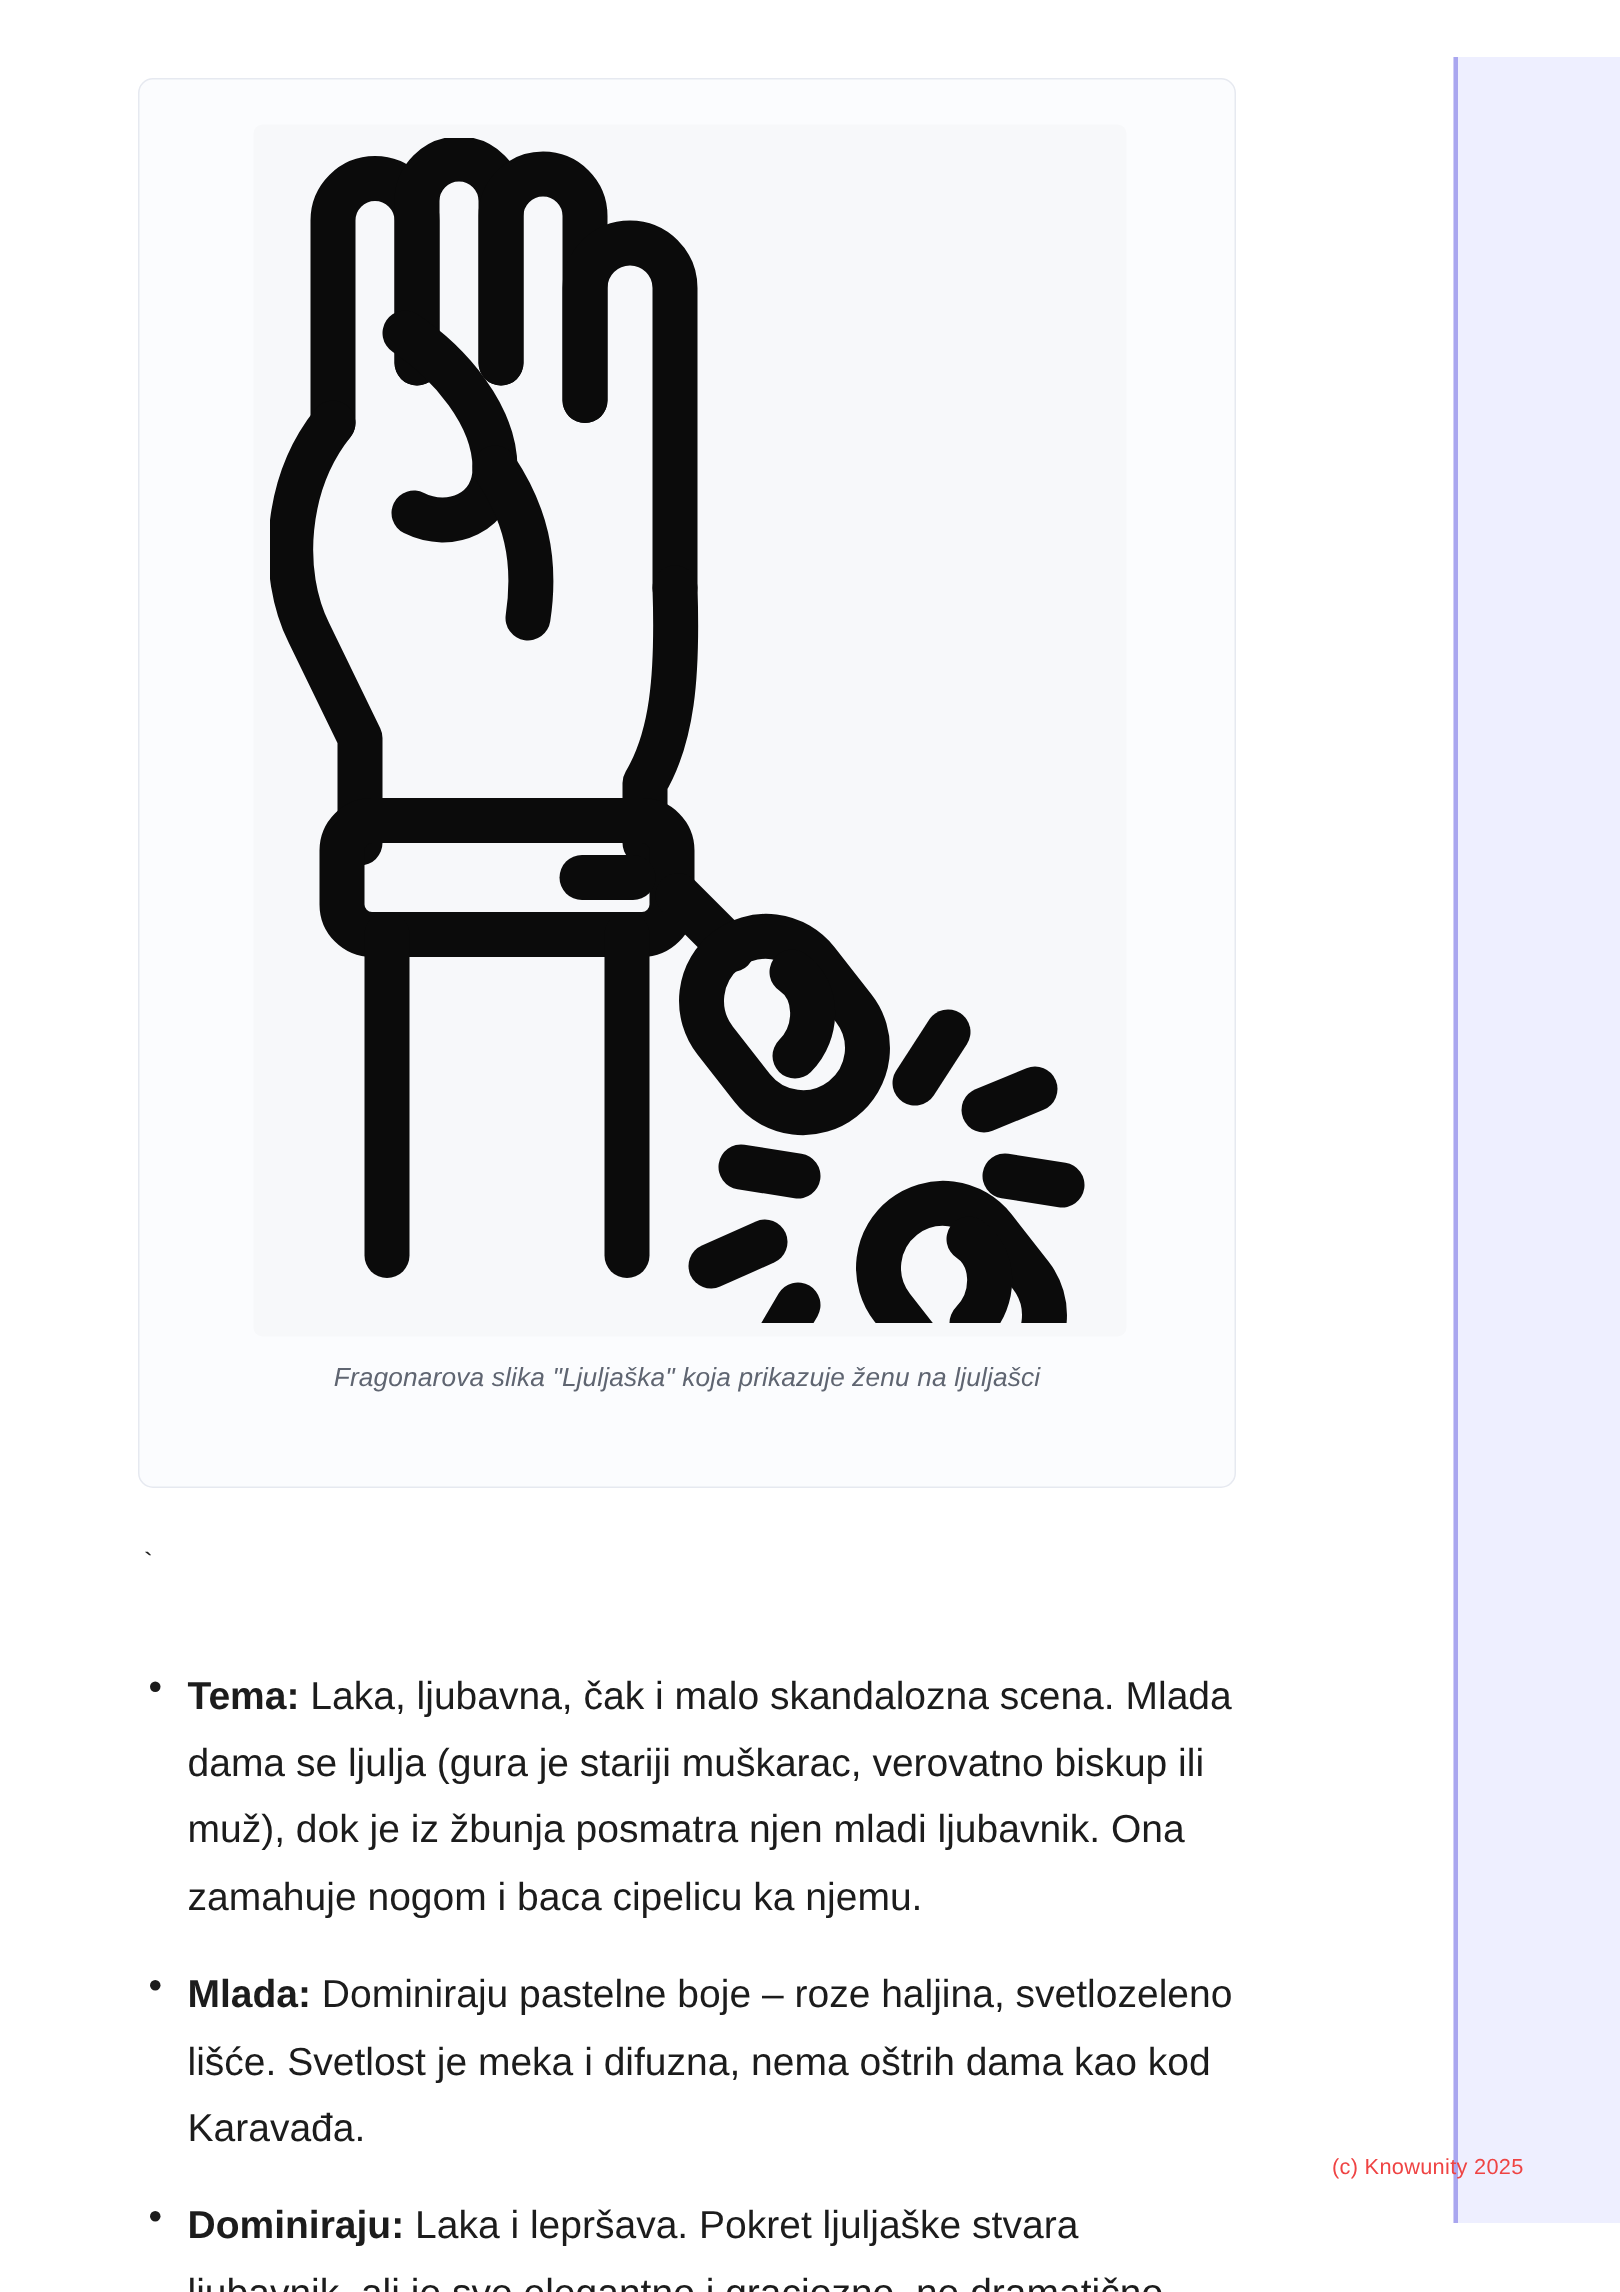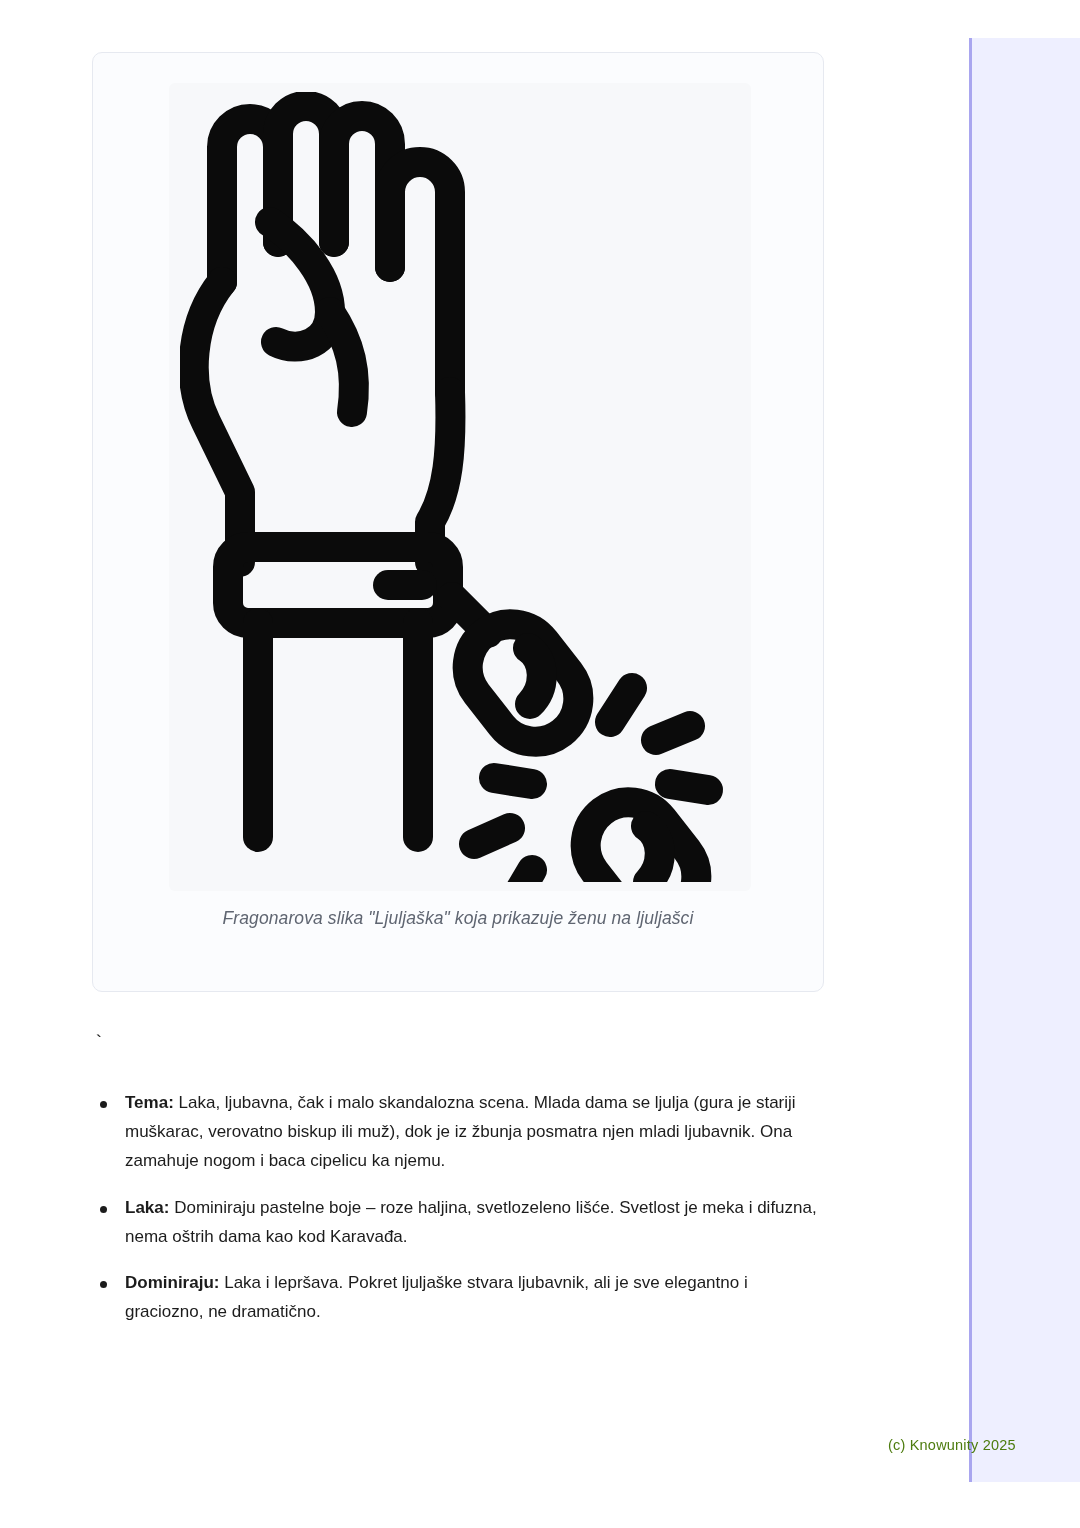--- a/index.html
+++ b/index.html
@@ -97,23 +97,24 @@
     top: 1088px;
     width: 730px;
     margin: 0;
     padding: 0;
     list-style: none;
   }
   .bullets li {
     position: relative;
     padding-left: 32px;
     margin-bottom: 17px;
-    font-size: 17px;
+    font-size: 26px;
     line-height: 1.72;
     color: #1c1c1c;
+    margin-top: 20px;
   }
   .bullets li::before {
     content: "";
     position: absolute;
     left: 7px;
     top: 13px;
     width: 7px;
     height: 7px;
     background: #1c1c1c;
     border-radius: 50%;
@@ -121,21 +122,21 @@
   .bullets b {
     font-weight: 700;
   }
 
   
   .watermark {
     position: absolute;
     left: 888px;
     top: 1437px;
     font-size: 14.5px;
-    color: #4d7c0f;
+    color: #ef4444;
     letter-spacing: .2px;
   }
 </style>
 </head>
 <body>
 
 <div class="page">
 
   <div class="right-strip"></div>
 
@@ -182,21 +183,21 @@
     <div class="figure-caption">Fragonarova slika "Ljuljaška" koja prikazuje ženu na ljuljašci</div>
   </div>
 
   <div class="stray-tick">`</div>
 
   <ul class="bullets">
     <li>
       <b>Tema:</b><span> Laka, ljubavna, čak i malo skandalozna scena. Mlada dama se ljulja (gura je stariji muškarac, verovatno biskup ili muž), dok je iz žbunja posmatra njen mladi ljubavnik. Ona zamahuje nogom i baca cipelicu ka njemu.</span>
     </li>
     <li>
-      <b>Laka:</b><span> Dominiraju pastelne boje – roze haljina, svetlozeleno lišće. Svetlost je meka i difuzna, nema oštrih dama kao kod Karavađa.</span>
+      <b>Mlada:</b><span> Dominiraju pastelne boje – roze haljina, svetlozeleno lišće. Svetlost je meka i difuzna, nema oštrih dama kao kod Karavađa.</span>
     </li>
     <li>
       <b>Dominiraju:</b><span> Laka i lepršava. Pokret ljuljaške stvara ljubavnik, ali je sve elegantno i graciozno, ne dramatično.</span>
     </li>
   </ul>
 
   <div class="watermark">(c) Knowunity 2025</div>
 
 </div>
 

